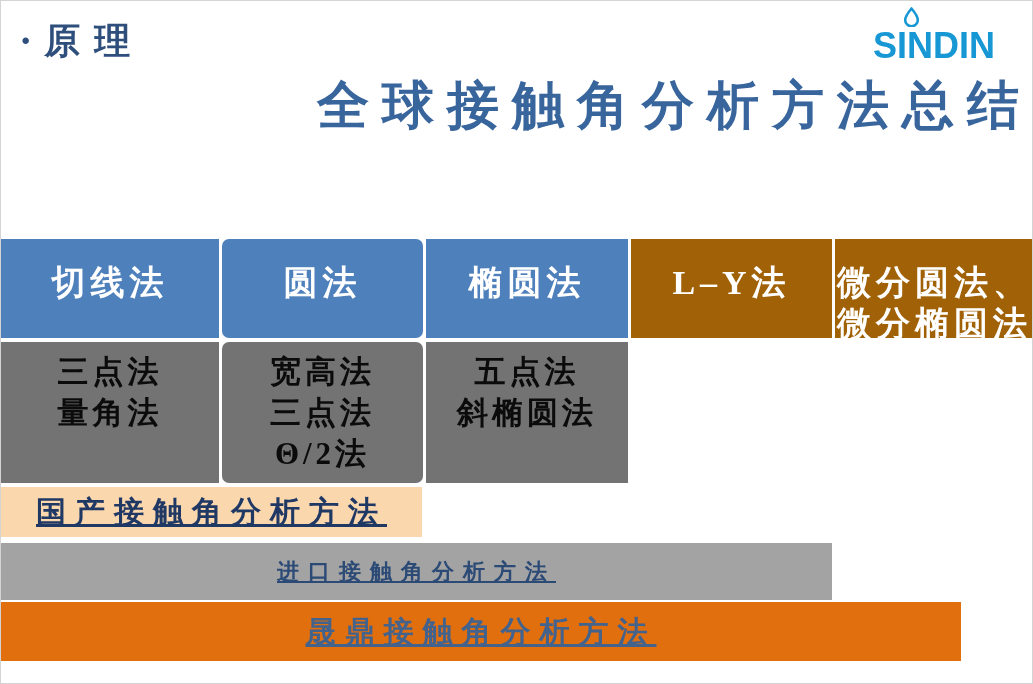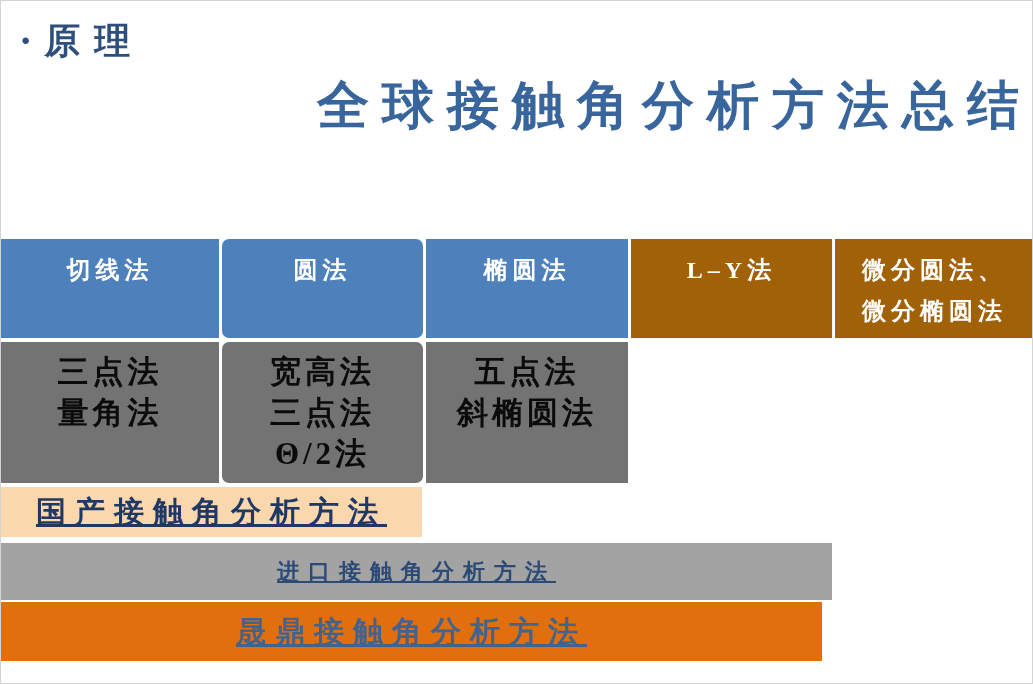--- a/index.html
+++ b/index.html
@@ -39,22 +39,22 @@
   }
   .logo-drop { position:absolute; left:30px; top:0px; }
 
   
   .cell {
     position:absolute; box-sizing:border-box;
     text-align:center; white-space:pre-line;
   }
   .hcell {
     top:238px; height:99px;
-    color:#ffffff; font-size:24px; font-weight:bold;
-    line-height:41px; padding-top:11px; letter-spacing:5px;
+    color:#ffffff; font-size:34px; font-weight:bold;
+    line-height:41px; padding-top:23px; letter-spacing:5px;
   }
   .hblue  { background:#4E80BC; }
   .hgreen { background:#a16207; }
   .mcell {
     top:341px; height:141px;
     background:#737373; color:#0b0b0b;
     font-size:31px; font-weight:600;
     line-height:41px; padding-top:9px; letter-spacing:4px;
   }
   .c1 { left:0px;   width:218px; }
@@ -67,33 +67,41 @@
   .bar {
     position:absolute; left:0; box-sizing:border-box;
     text-align:center; font-weight:bold; letter-spacing:9px;
     white-space:nowrap;
     text-decoration:underline;
   }
   .bar1 { top:486px; width:421px;  height:50px; line-height:50px;
           background:#FBD7AE; color:#1F3864; font-size:30px; }
   .bar2 { top:542px; width:831px;  height:57px; line-height:57px;
           background:#a3a3a3; color:#2C4A76; font-size:22px; }
-  .bar3 { top:601px; width:821px; height:59px; line-height:59px;
+  .bar3 { top:601px; width:960px; height:59px; line-height:59px;
           background:#E26F0E; color:#44638C; font-size:30px; }
 </style>
 </head>
 <body>
 
 <div class="slide">
 
   <div class="heading">
     <span class="dot">·</span>
     <span class="label">原理</span>
   </div>
 
+  <div class="logo">
+    <span class="logo-drop">
+      <svg width="17" height="20" viewBox="0 0 17 20">
+        <path d="M8.5 1.5 C8.5 1.5 2.2 9 2.2 13 a6.3 6.3 0 0 0 12.6 0 C14.8 9 8.5 1.5 8.5 1.5 Z" fill="none" stroke="#1798D4" stroke-width="2.6" stroke-linejoin="round"></path>
+      </svg>
+    </span>
+    <span class="logo-text">SINDIN</span>
+  </div>
 
   <div class="page-title">全球接触角分析方法总结</div>
 
   <div class="cell hcell hblue c1">切线法</div>
   <div class="cell hcell hblue c2">圆法</div>
   <div class="cell hcell hblue c3">椭圆法</div>
   <div class="cell hcell hgreen c4">L–Y法</div>
   <div class="cell hcell hgreen c5">微分圆法、
 微分椭圆法</div>
 

